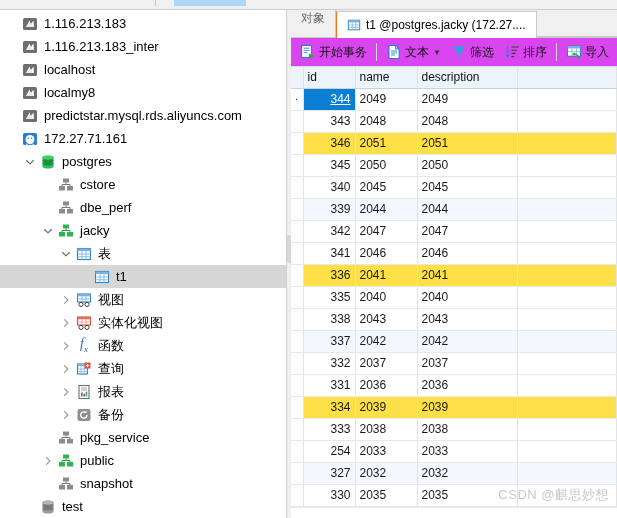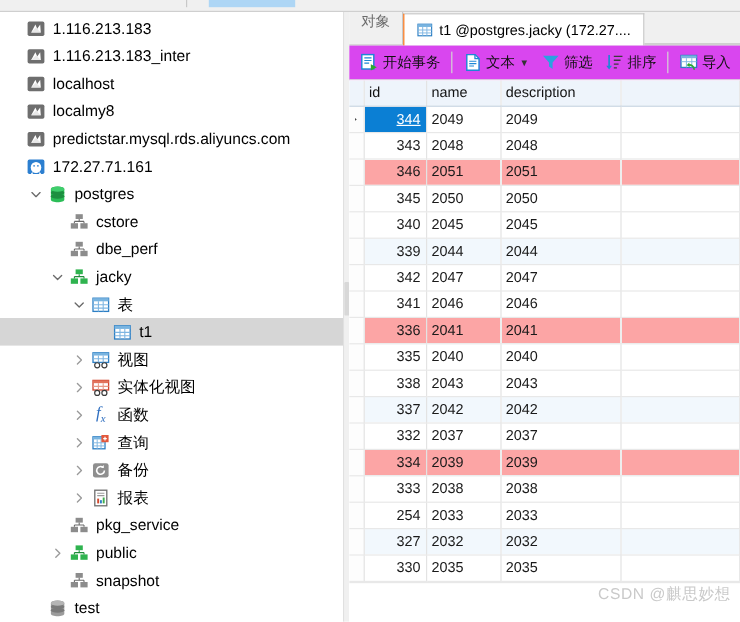--- a/index.html
+++ b/index.html
@@ -217,21 +217,21 @@
     height: 21px;
   }
   th.c-gutter, td.c-gutter { width: 12px; padding: 0; background: #fdfdfd; }
   thead th.c-gutter { background: #f5f7fa; }
   th.c-id, td.c-id { width: 52px; text-align: right; }
   th.c-id { text-align: left; padding-left: 6px; }
   th.c-name, td.c-name { width: 62px; }
   th.c-desc, td.c-desc { width: 100px; border-right: 1px solid #e3e3e3;}
   td.c-rest, th.c-rest { border-right: none; }
 
-  tr.alt td { background: #fca5a5; }
+  tr.alt td { background: #fde047; }
   tr.alt2 td { background: #f2f8fd; }
   tr.alt td.c-gutter, tr.alt2 td.c-gutter { background: #fdfdfd; }
 
   td.sel-cell {
     background: #0b7fd4 !important;
     color: #ffffff;
     text-decoration: underline;
   }
   .cur-marker {
     display:flex; align-items:center; justify-content:center;
@@ -517,46 +517,46 @@
             <span style="display:inline-block;width:58px;flex:0 0 58px;"></span>
             <span class="twisty">
               <span>
                 <svg width="12" height="12" viewBox="0 0 16 16" xmlns="http://www.w3.org/2000/svg">
                   <path d="M6 3.5 L10.5 8 L6 12.5" fill="none" stroke="#9a9a9a" stroke-width="1.5" stroke-linecap="round" stroke-linejoin="round"></path>
                 </svg>
               </span>
             </span>
             <span class="ico">
               <svg width="16" height="16" viewBox="0 0 16 16" xmlns="http://www.w3.org/2000/svg">
-                <rect x="1.5" y="2" width="13" height="12" rx="2" fill="#8f8f8f"></rect>
-                <path d="M11 8 a3.2 3.2 0 1 1 -1.2 -2.5" fill="none" stroke="#ffffff" stroke-width="1.3"></path>
-                <path d="M10.4 3.6 l0.2 2.3 l-2.3 -0.2 z" fill="#ffffff"></path>
-              </svg>
-            </span>
-            <span class="lbl">备份</span>
-          </div>
-          <div class="node">
-            <span style="display:inline-block;width:58px;flex:0 0 58px;"></span>
-            <span class="twisty">
-              <span>
-                <svg width="12" height="12" viewBox="0 0 16 16" xmlns="http://www.w3.org/2000/svg">
-                  <path d="M6 3.5 L10.5 8 L6 12.5" fill="none" stroke="#9a9a9a" stroke-width="1.5" stroke-linecap="round" stroke-linejoin="round"></path>
-                </svg>
-              </span>
-            </span>
-            <span class="ico">
-              <svg width="16" height="16" viewBox="0 0 16 16" xmlns="http://www.w3.org/2000/svg">
                 <rect x="3" y="1.5" width="10" height="13" fill="#ffffff" stroke="#707070" stroke-width="1.1"></rect>
                 <path d="M5 4 h6 M5 6 h6" stroke="#9a9a9a" stroke-width="0.9"></path>
                 <rect x="5" y="8.5" width="1.6" height="4" fill="#d14a2e"></rect>
                 <rect x="7.3" y="9.8" width="1.6" height="2.7" fill="#2f7fc8"></rect>
                 <rect x="9.6" y="7.6" width="1.6" height="4.9" fill="#3fae4f"></rect>
               </svg>
             </span>
             <span class="lbl">报表</span>
+          </div>
+          <div class="node">
+            <span style="display:inline-block;width:58px;flex:0 0 58px;"></span>
+            <span class="twisty">
+              <span>
+                <svg width="12" height="12" viewBox="0 0 16 16" xmlns="http://www.w3.org/2000/svg">
+                  <path d="M6 3.5 L10.5 8 L6 12.5" fill="none" stroke="#9a9a9a" stroke-width="1.5" stroke-linecap="round" stroke-linejoin="round"></path>
+                </svg>
+              </span>
+            </span>
+            <span class="ico">
+              <svg width="16" height="16" viewBox="0 0 16 16" xmlns="http://www.w3.org/2000/svg">
+                <rect x="1.5" y="2" width="13" height="12" rx="2" fill="#8f8f8f"></rect>
+                <path d="M11 8 a3.2 3.2 0 1 1 -1.2 -2.5" fill="none" stroke="#ffffff" stroke-width="1.3"></path>
+                <path d="M10.4 3.6 l0.2 2.3 l-2.3 -0.2 z" fill="#ffffff"></path>
+              </svg>
+            </span>
+            <span class="lbl">备份</span>
           </div>
           <div class="node">
             <span style="display:inline-block;width:40px;flex:0 0 40px;"></span>
             <span class="twisty"></span>
             <span class="ico">
               <svg width="16" height="16" viewBox="0 0 16 16" xmlns="http://www.w3.org/2000/svg">
                 <rect x="5" y="1.5" width="6" height="4" fill="#8c8c8c"></rect>
                 <rect x="1" y="9" width="6" height="4.5" fill="#8c8c8c"></rect>
                 <rect x="9" y="9" width="6" height="4.5" fill="#8c8c8c"></rect>
                 <path d="M8 5.5 v2 M4 7.5 h8 M4 7.5 v1.5 M12 7.5 v1.5" stroke="#6a6a6a" stroke-width="0.9" fill="none"></path>
@@ -795,20 +795,27 @@
                 <td class="c-desc">2042</td>
                 <td class="c-rest"></td>
               </tr>
               <tr class="">
                 <td class="c-gutter"></td>
                 <td class="c-id">332</td>
                 <td class="c-name">2037</td>
                 <td class="c-desc">2037</td>
                 <td class="c-rest"></td>
               </tr>
+              <tr class="">
+                <td class="c-gutter"></td>
+                <td class="c-id">331</td>
+                <td class="c-name">2036</td>
+                <td class="c-desc">2036</td>
+                <td class="c-rest"></td>
+              </tr>
               <tr class="alt">
                 <td class="c-gutter"></td>
                 <td class="c-id">334</td>
                 <td class="c-name">2039</td>
                 <td class="c-desc">2039</td>
                 <td class="c-rest"></td>
               </tr>
               <tr class="">
                 <td class="c-gutter"></td>
                 <td class="c-id">333</td>

